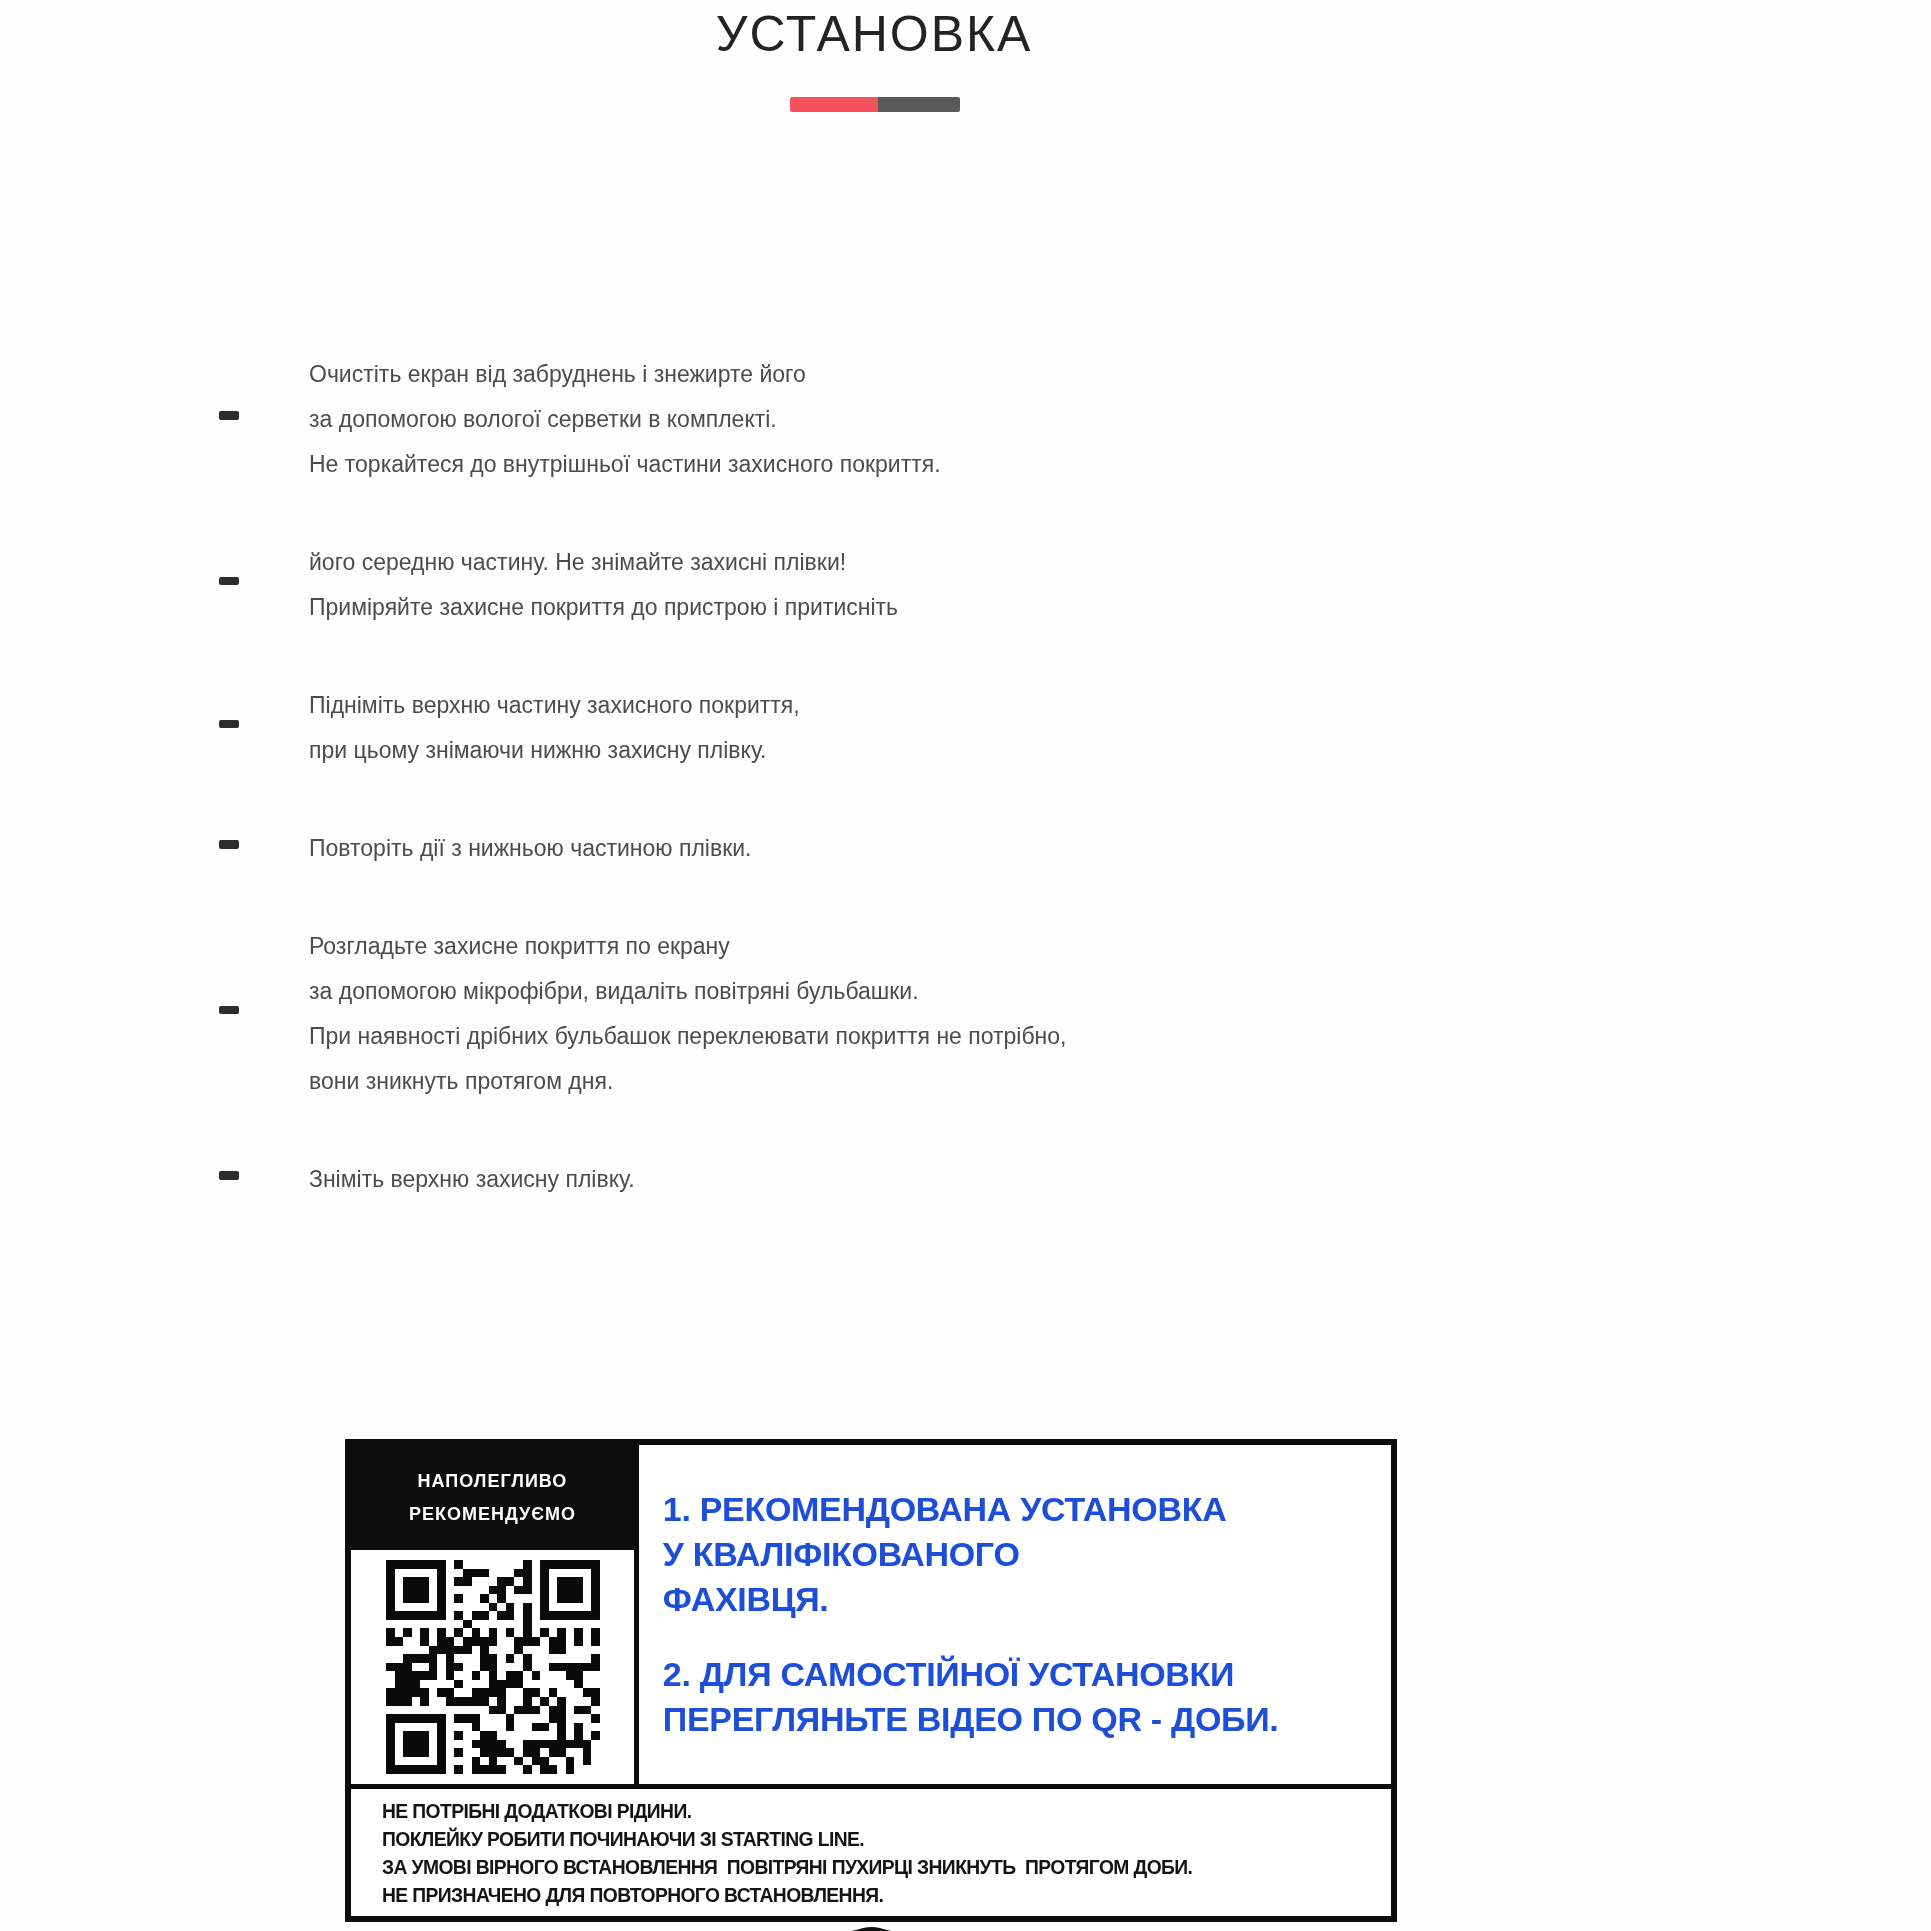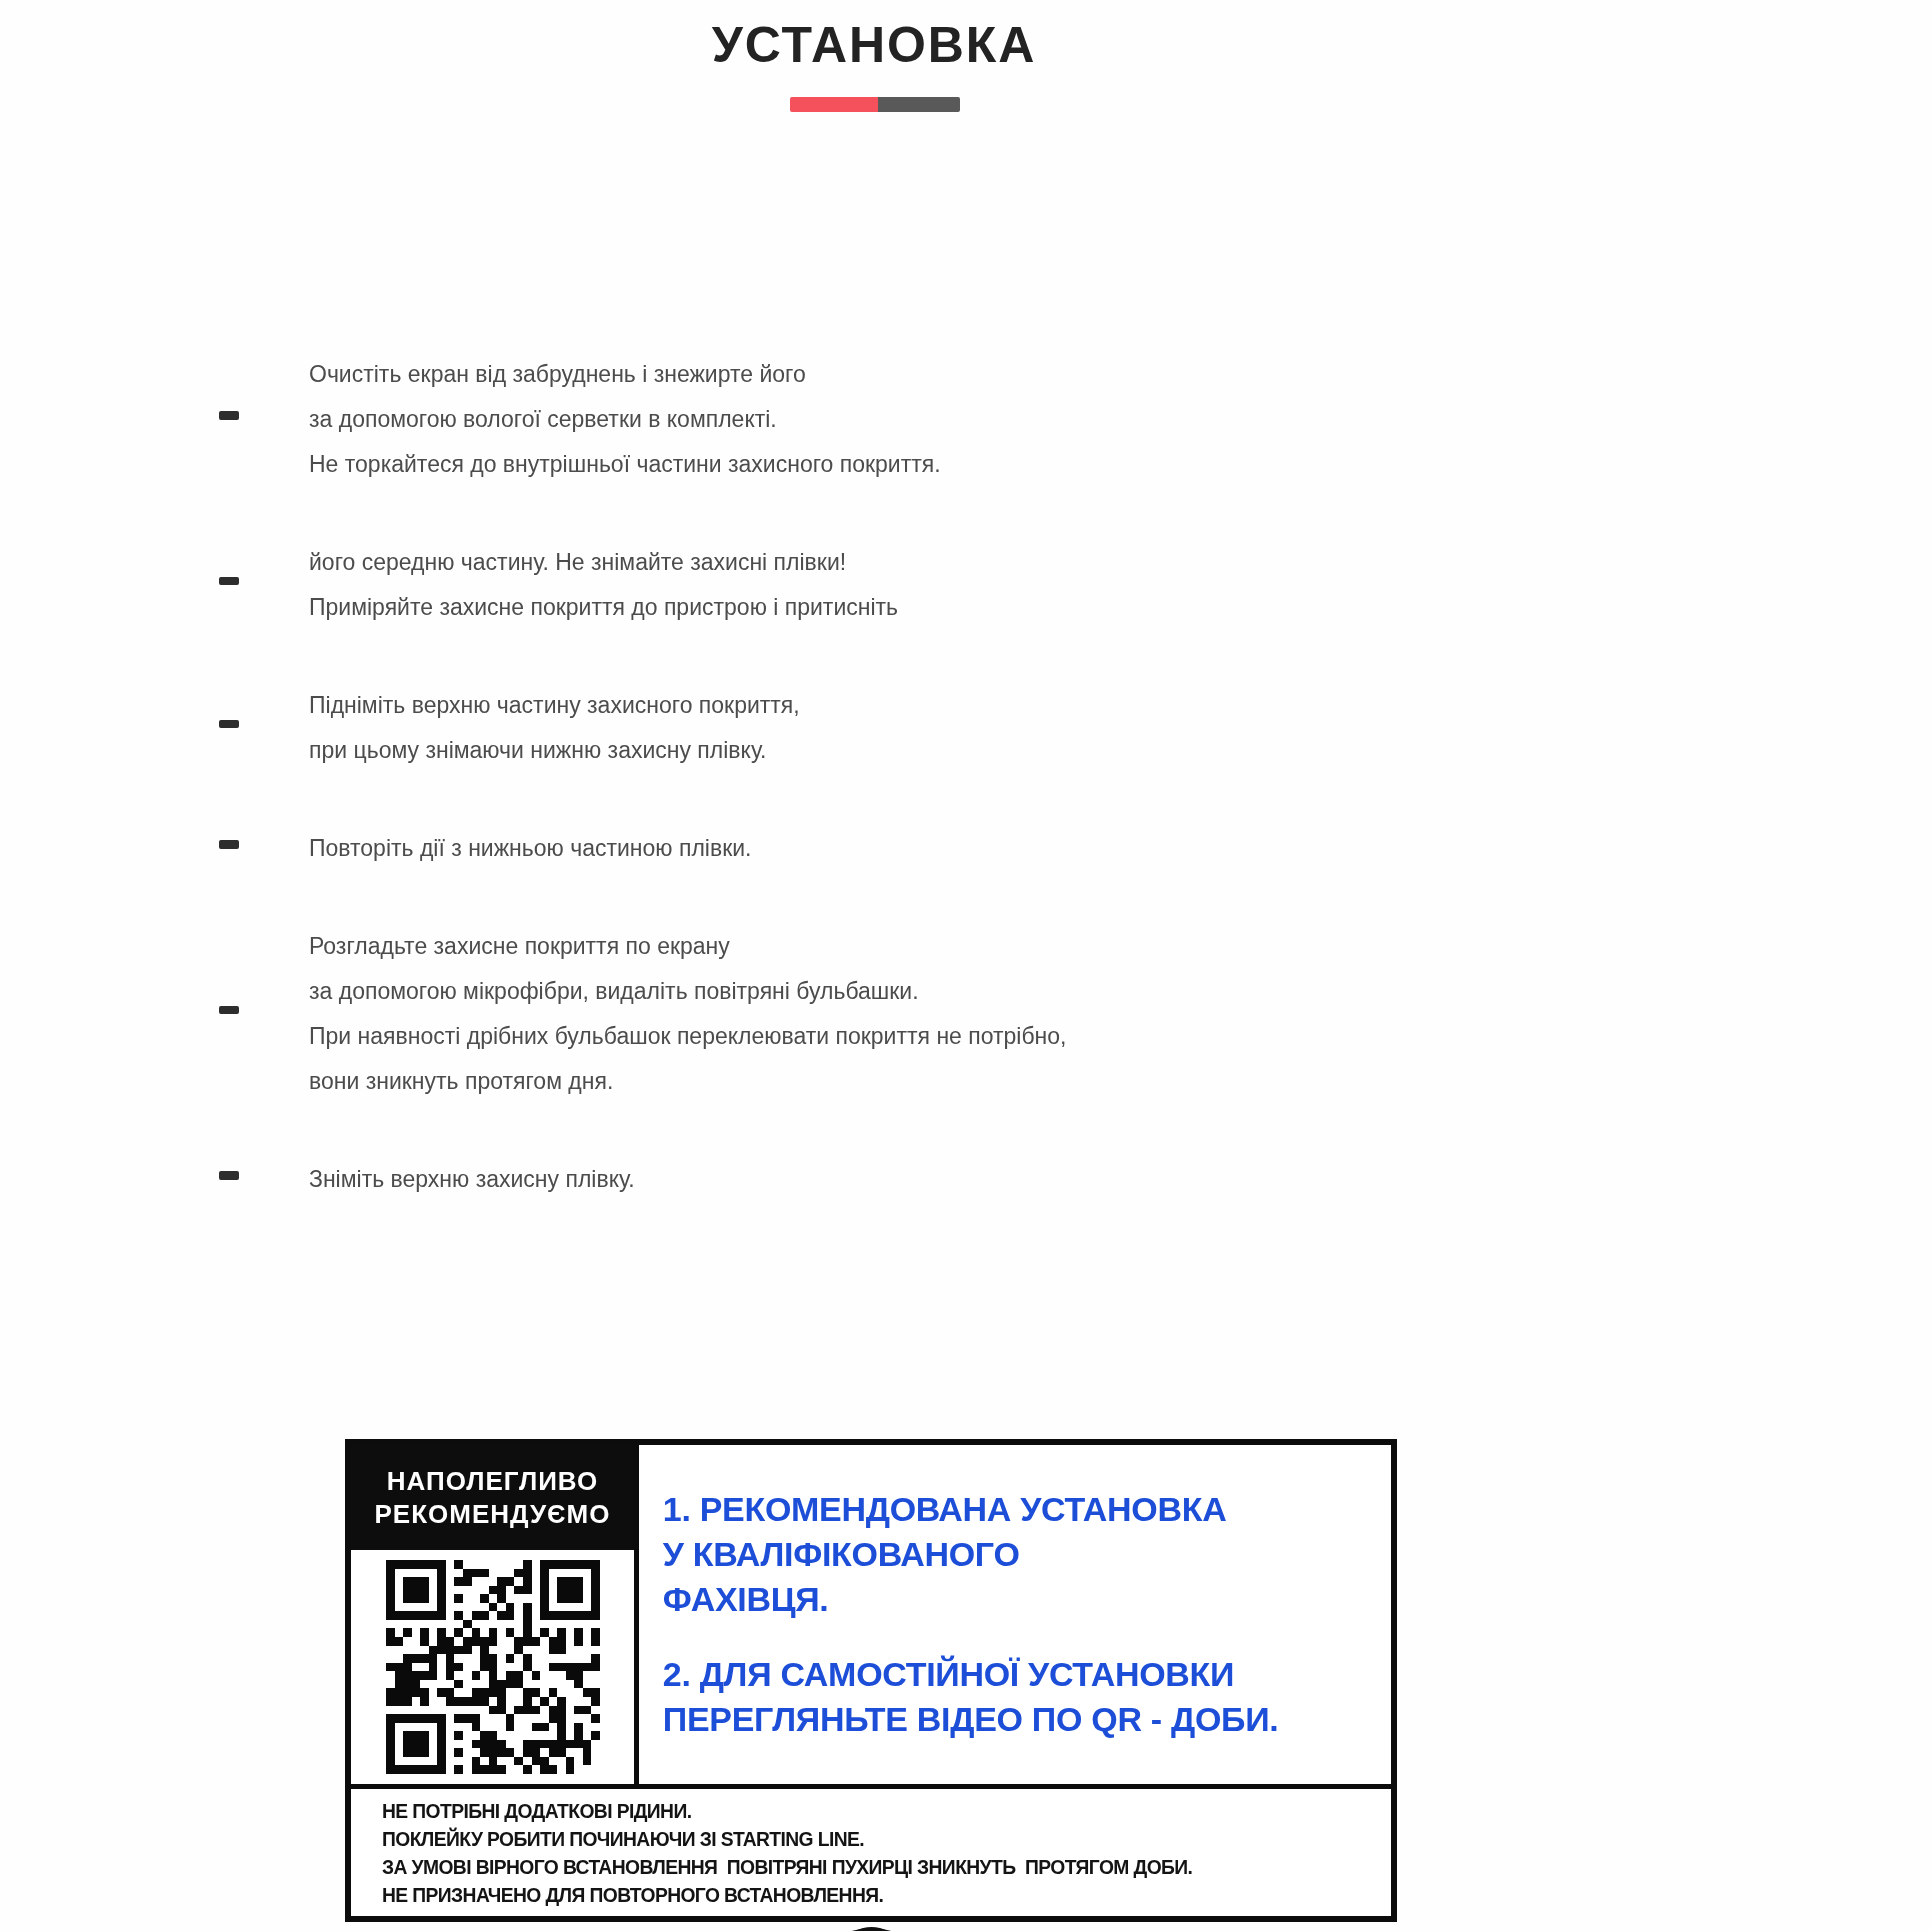--- a/index.html
+++ b/index.html
@@ -3,21 +3,21 @@
 <meta charset="utf-8">
 <style>
   html,body{margin:0;padding:0;background:#ffffff;}
   .page{
     position:relative;width:1931px;height:1931px;background:#fefefe;
     font-family:"Liberation Sans","DejaVu Sans",sans-serif;overflow:hidden;
   }
   
   .title-wrap{position:absolute;left:0;top:0;width:1748px;text-align:center;}
   .page-title{
-    margin:0;padding-top:16px;font-size:50px;font-weight:700;letter-spacing:1.9px;
+    margin:0;padding-top:5px;font-size:50px;font-weight:400;letter-spacing:1.9px;
     color:#232323;
   }
   .divider{
     position:absolute;left:790px;top:97px;width:170px;height:15.4px;
     display:flex;border-radius:1.9px;overflow:hidden;
   }
   .divider .half{height:100%;}
   .divider .half.red{width:88px;}
   .divider .half.dark{width:82px;}
   
@@ -33,21 +33,21 @@
   .rec-box{
     position:absolute;left:345px;top:1439px;width:1052px;height:483px;
     box-sizing:border-box;border:6.8px solid #0c0c0c;background:#fff;
     display:grid;grid-template-columns:283px 4.8px 1fr;grid-template-rows:339px 4.8px 1fr;
   }
   .vdiv{background:#0c0c0c;}
   .hdiv{background:#0c0c0c;grid-column:1 / span 3;}
   .left-cell{display:flex;flex-direction:column;}
   .rec-header{
     height:105px;background:#0d0d0d;color:#ffffff;display:flex;flex-direction:column;
-    align-items:center;justify-content:center;font-size:26px;font-weight:700;
+    align-items:center;justify-content:center;font-size:18px;font-weight:700;
     line-height:33px;letter-spacing:1px;text-align:center;
   }
   .qr-area{flex:1;display:flex;align-items:center;justify-content:center;}
   .qr-area svg{width:214px;height:214px;}
   .right-cell{padding:42px 19.3px 0 24px;color:#1d4ed8;font-weight:700;}
   .rec-par{font-size:34px;line-height:45px;letter-spacing:-0.3px;white-space:nowrap;}
   .rec-par + .rec-par{margin-top:30px;}
   .footer-cell{display:flex;align-items:stretch;flex-direction:column;}
   .footer-text{
     width:880px;box-sizing:border-box;padding:9.7px 0 0 31px;color:#141414;

